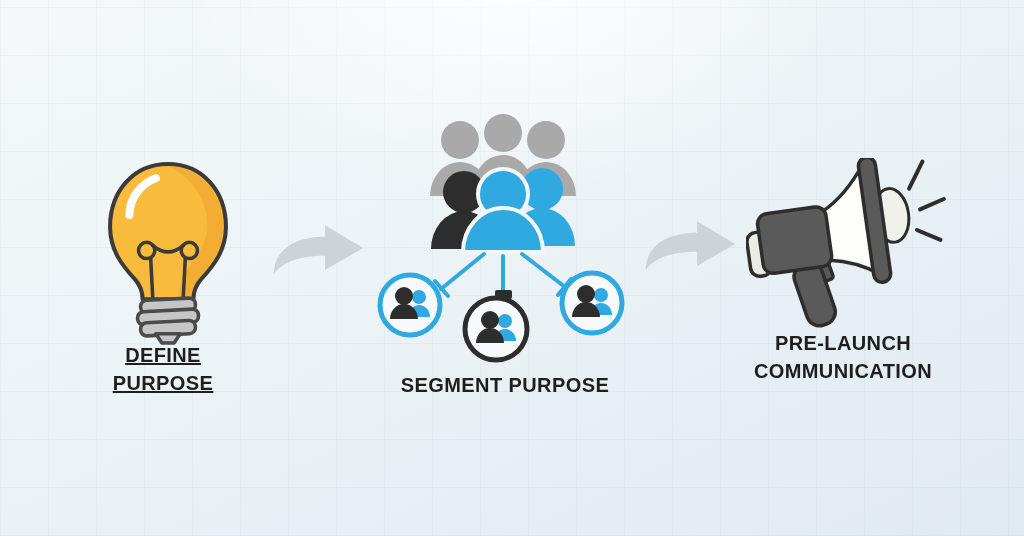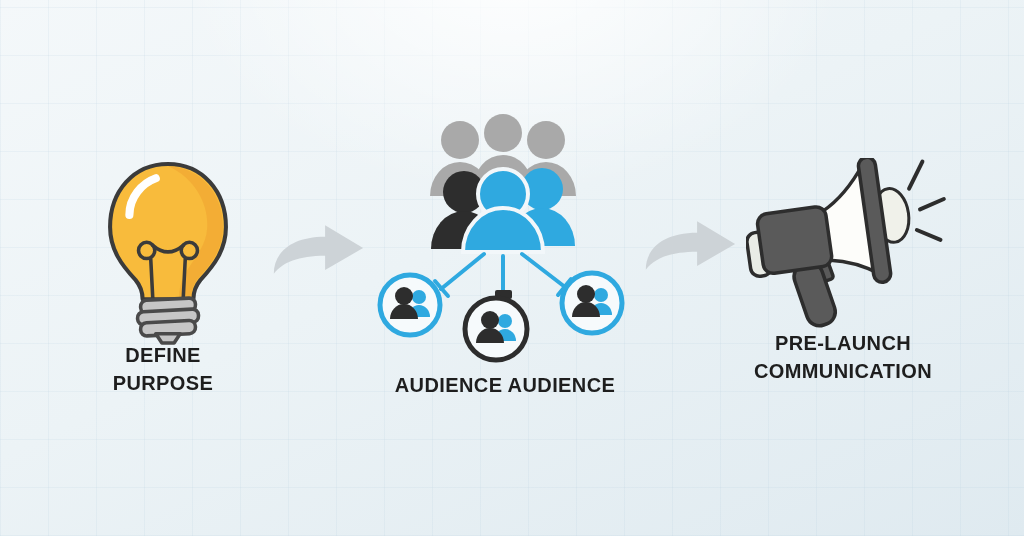--- a/index.html
+++ b/index.html
@@ -24,21 +24,21 @@
     position: absolute;
     font-weight: bold;
     font-size: 20px;
     line-height: 1.42;
     letter-spacing: 0.4px;
     color: #1e1e1e;
     text-align: center;
     white-space: pre-line;
   }
 
-  #label-1 { left: 43px;  top: 341px; width: 240px; }
+  #label-1 { left: 43px;  top: 341px; width: 240px; text-decoration: underline; }
   #label-2 { left: 350px; top: 371px; width: 310px; }
   #label-3 { left: 698px; top: 329px; width: 290px; }
 
   #lightbulb-svg  { left: 100px; top: 160px; width: 136px; height: 188px; }
   #audience-svg   { left: 368px; top: 108px; width: 282px; height: 262px; }
   #megaphone-svg  { left: 746px; top: 158px; width: 206px; height: 180px; }
 
   #arrow-1 { left: 270px; top: 220px; width: 95px; height: 58px; }
   #arrow-2 { left: 642px; top: 216px; width: 95px; height: 58px; }
   .arrow { position: absolute; }
@@ -146,21 +146,21 @@
         <g fill="#2fa9e0">
             <circle cx="233" cy="187" r="7"></circle>
             <path d="M222,207 a11,12 0 0 1 22,0 z"></path>
           </g>
         <g fill="#2d2d2d">
             <circle cx="218" cy="186" r="9"></circle>
             <path d="M204,209 a14,15 0 0 1 28,0 z"></path>
           </g>
       </g>
     </svg>
-    <div id="label-2" class="step-label">AUDIENCE AUDIENCE</div>
+    <div id="label-2" class="step-label">SEGMENT PURPOSE</div>
   </div>
 
   <svg id="arrow-2" class="arrow" viewBox="0 0 100 60" aria-hidden="true">
     <path d="M4,56 C4,34 22,17 58,17 L58,5 L98,29 L58,52 L58,37 C30,37 13,44 4,56 Z" fill="#cdd3d7"></path>
   </svg>
 
   <div class="step">
     <svg id="megaphone-svg" class="icon-svg" viewBox="0 0 206 180" aria-hidden="true">
       <g transform="rotate(-8 100 85)">
 

